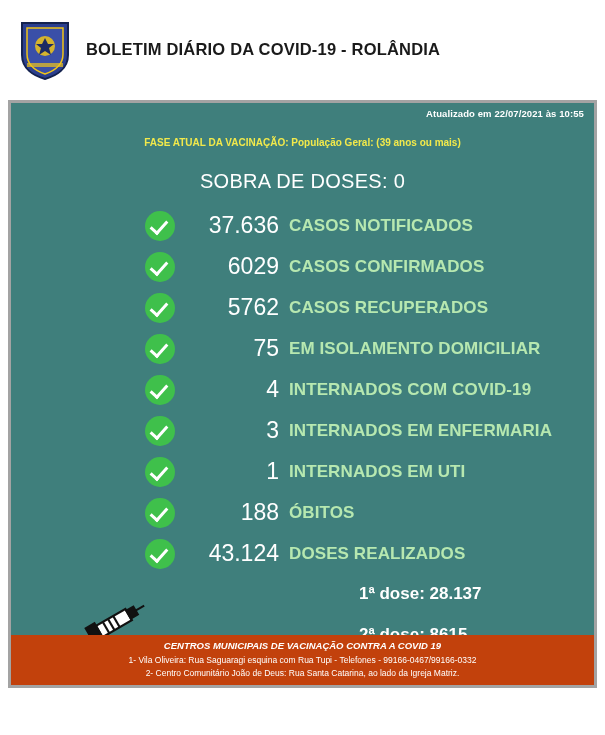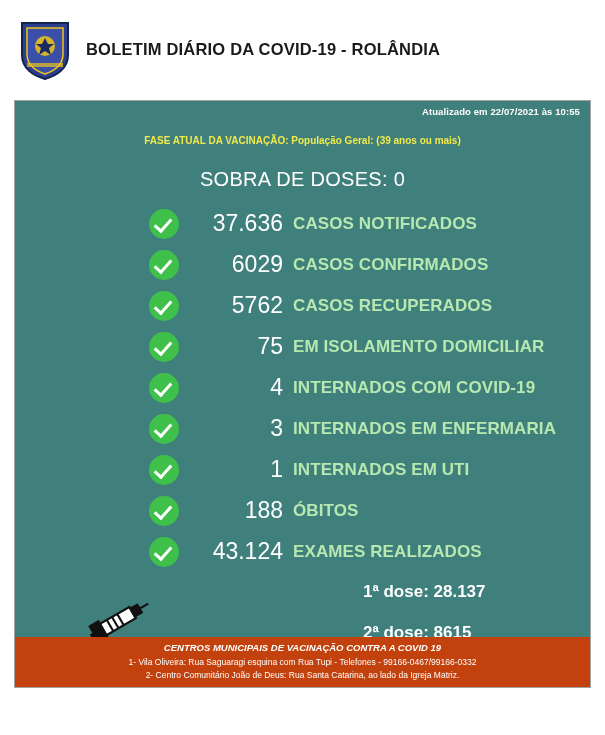--- a/index.html
+++ b/index.html
@@ -43,26 +43,26 @@
     font-size: 16.5px;
     font-weight: bold;
     color: #1a1a1a;
     letter-spacing: 0.2px;
     line-height: 1.2;
   }
 
   
   .panel {
     position: relative;
-    margin: 0 14px;
+    margin: 0 8px;
     background: #3e7d7a;
     background: #3f7f7c;
     height: 588px;
     box-sizing: border-box;
-    border: 1px solid #a3a3a3;
+    border: 3px solid #a3a3a3;
   }
   .panel-inner {
     position: relative;
     height: 100%;
     background: #3f7f7c;
   }
   .updated {
     text-align: right;
     font-size: 9.5px;
     font-weight: bold;
@@ -269,21 +269,21 @@
 
         <div class="stat-row">
           <div class="check"></div>
           <div class="stat-value">188</div>
           <div class="stat-label">ÓBITOS</div>
         </div>
 
         <div class="stat-row">
           <div class="check"></div>
           <div class="stat-value">43.124</div>
-          <div class="stat-label">EXAMES REALIZADOS</div>
+          <div class="stat-label">DOSES REALIZADOS</div>
         </div>
 
       </div>
 
       <div class="vax">
         <div class="syringe">
           <svg width="72" height="62" viewBox="0 0 72 62">
             <g stroke="#111111" stroke-width="2.2" fill="none" transform="rotate(-30 36 31)">
               <rect x="18" y="24" width="34" height="13" fill="#ffffff"></rect>
               <line x1="26" y1="24" x2="26" y2="37"></line>

